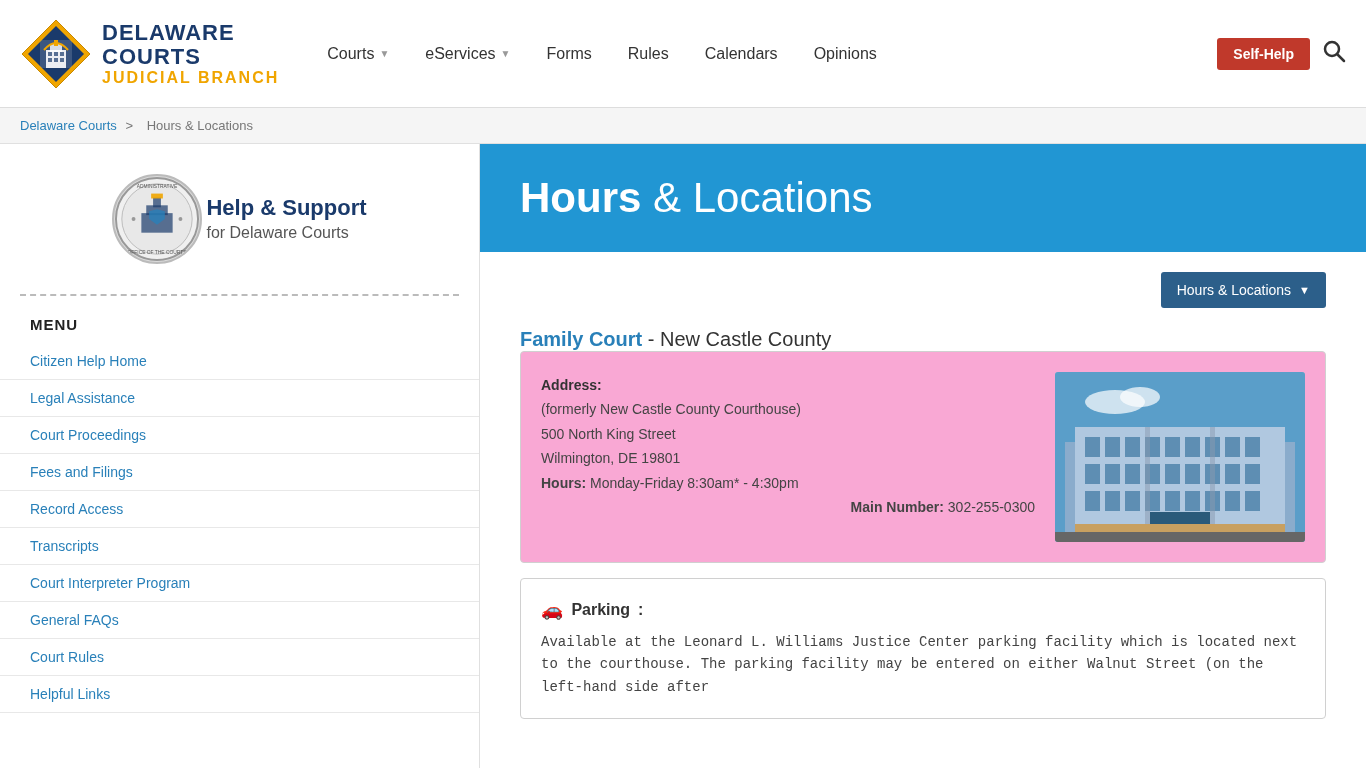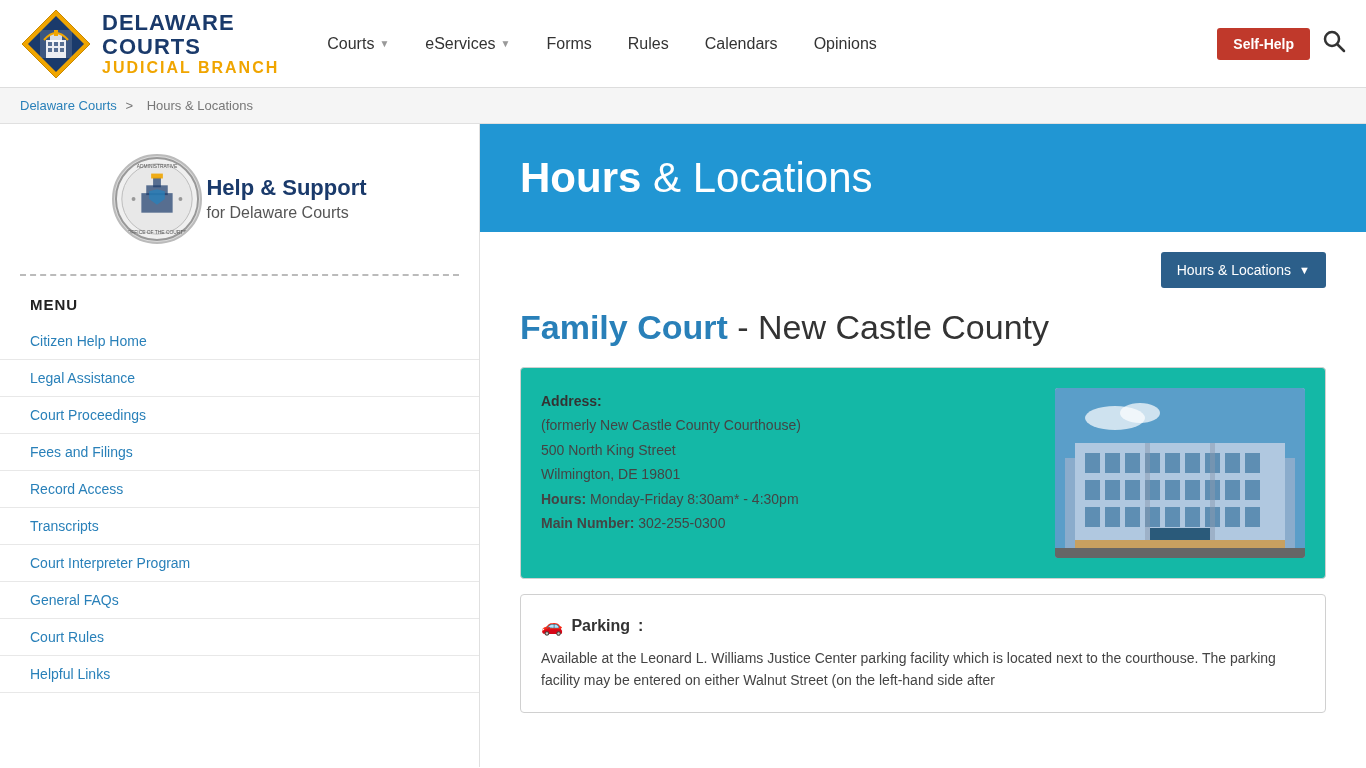--- a/index.html
+++ b/index.html
@@ -5,21 +5,21 @@
     * { margin: 0; padding: 0; box-sizing: border-box; }
     body { font-family: Arial, sans-serif; font-size: 14px; color: #333; background: #fff; }
 
     
     #header {
       display: flex;
       align-items: center;
       background: #fff;
       border-bottom: 1px solid #ddd;
       padding: 0 20px;
-      height: 88px;
+      height: 108px;
     }
     #logo-area {
       display: flex;
       align-items: center;
       margin-right: 30px;
       text-decoration: none;
     }
     #logo-diamond {
       width: 72px;
       height: 72px;
@@ -203,36 +203,35 @@
       font-size: 14px;
       cursor: pointer;
       border-radius: 3px;
       display: flex;
       align-items: center;
       gap: 8px;
     }
     #hours-locations-btn .arrow { font-size: 11px; }
 
     #section-title {
-      font-size: 34px;
-      margin-bottom: 20px;
+      font-size: 20px;
       color: #333;
     }
     #section-title .court-name {
       color: #2980b9;
       font-weight: 900;
     }
     #section-title .county { font-weight: 400; color: #333; }
 
     .info-card {
       border: 1px solid #d0d0d0;
       border-radius: 4px;
       padding: 20px;
       margin-bottom: 15px;
-      background: #14b8a6;
+      background: #f9a8d4;
     }
     .address-card {
       display: flex;
       gap: 20px;
     }
     .address-info { flex: 1; }
     .address-info .label { font-weight: 700; color: #333; }
     .address-info p { margin: 2px 0; color: #444; font-size: 14px; line-height: 1.6; }
     .address-info .hours-label { font-weight: 700; }
     .address-info .main-number-label { font-weight: 700; }
@@ -255,21 +254,21 @@
     .parking-title {
       font-size: 16px;
       font-weight: 700;
       color: #333;
       margin-bottom: 10px;
       display: flex;
       align-items: center;
       gap: 8px;
     }
     .parking-icon { font-size: 18px; }
-    .parking-text { color: #444; font-size: 14px; line-height: 1.6; }
+    .parking-text { color: #444; font-size: 14px; line-height: 1.6; font-family: Liberation Mono, monospace; }
   </style>
 </head>
 <body>
 
 <header id="header">
   <a href="#" id="logo-area">
 
     <svg id="logo-diamond" viewBox="0 0 72 72" xmlns="http://www.w3.org/2000/svg">
       <polygon points="36,2 70,36 36,70 2,36" fill="#f0a500" stroke="#c88800" stroke-width="1"></polygon>
       <polygon points="36,8 64,36 36,64 8,36" fill="#1a3a6b"></polygon>
@@ -399,21 +398,21 @@
       <div class="info-card address-card">
         <div class="address-info">
           <p><span class="label">Address:</span></p>
           <p>(formerly New Castle County Courthouse)</p>
           <p>500 North King Street</p>
           <p>Wilmington, DE 19801</p>
           <p style="">
             <span class="hours-label">Hours:</span>
             <span>Monday-Friday 8:30am* - 4:30pm</span>
           </p>
-          <p style="">
+          <p style="text-align:right;">
             <span class="main-number-label">Main Number:</span>
             <span>302-255-0300</span>
           </p>
         </div>
 
         <div class="court-image">
           <svg width="250" height="170" viewBox="0 0 250 170" xmlns="http://www.w3.org/2000/svg">
 
             <rect width="250" height="170" fill="#5a9ec9"></rect>
 

